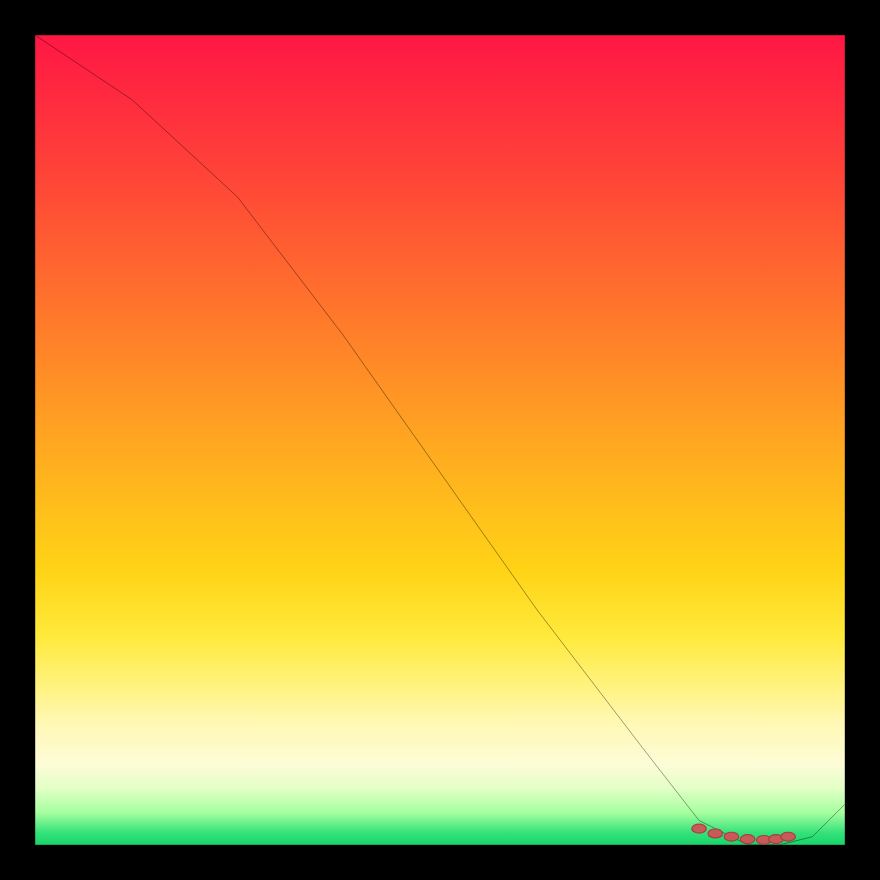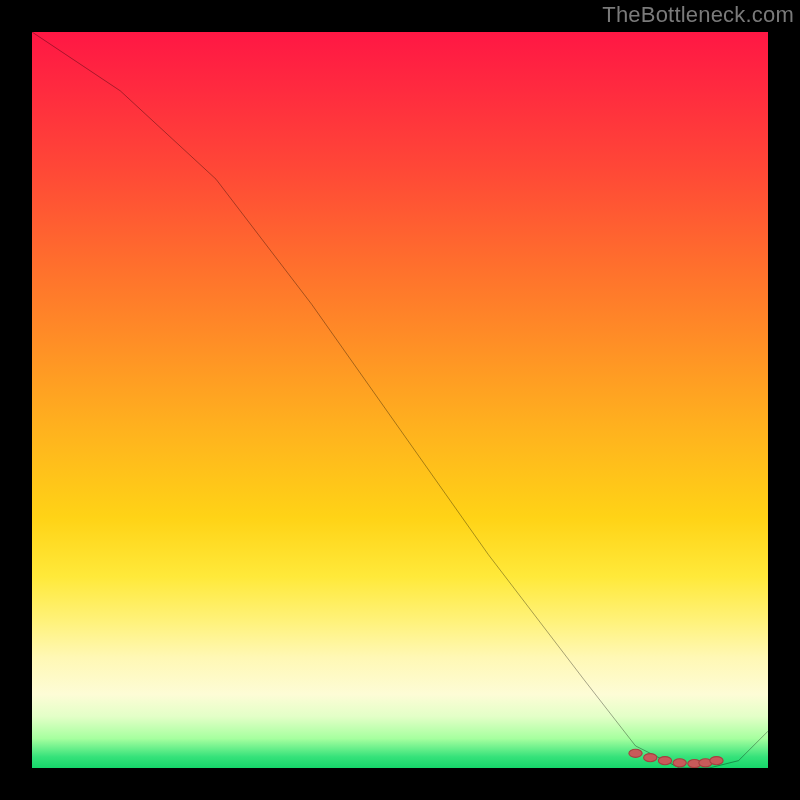--- a/index.html
+++ b/index.html
@@ -60,21 +60,20 @@
     position: absolute;
     inset: 0;
     width: 100%;
     height: 100%;
   }
 </style>
 </head>
 <body>
 
 <div class="frame">
-  <div class="watermark">TheBottleneck.com</div>
 
   <div class="plot">
     <div class="gradient"></div>
     <svg class="curve" viewBox="0 0 100 100" preserveAspectRatio="none">
       <g>
         <path id="curve-path" fill="none" stroke="#000000" stroke-width="0.35" vector-effect="non-scaling-stroke" d="M0.00 0.00 L12.00 8.00 L25.00 20.00 L38.00 37.00 L50.00 54.00 L62.00 71.00 L75.00 88.00 L82.00 97.00 L88.00 100.00 L92.00 100.00 L96.00 99.00 L100.00 95.00"></path>
       </g>
       <g id="markers">
           <ellipse cx="82.00" cy="98.00" rx="0.9" ry="0.55" fill="#c85a5a" stroke="#a64040" stroke-width="0.15"></ellipse>
           <ellipse cx="84.00" cy="98.60" rx="0.9" ry="0.55" fill="#c85a5a" stroke="#a64040" stroke-width="0.15"></ellipse>

